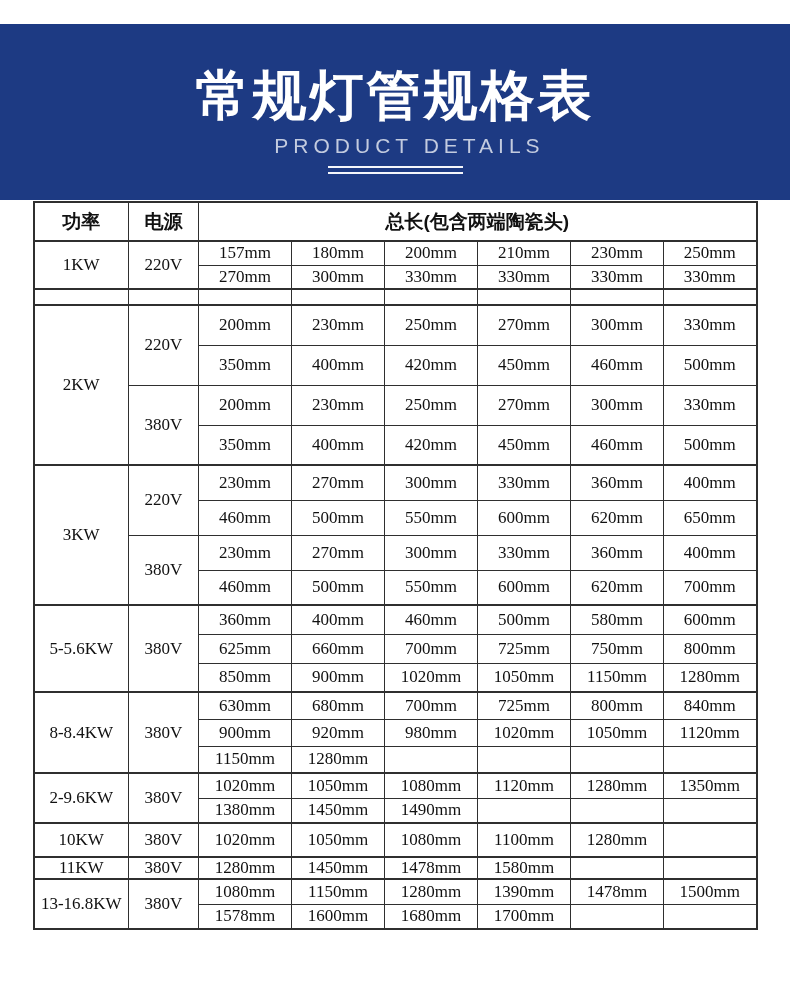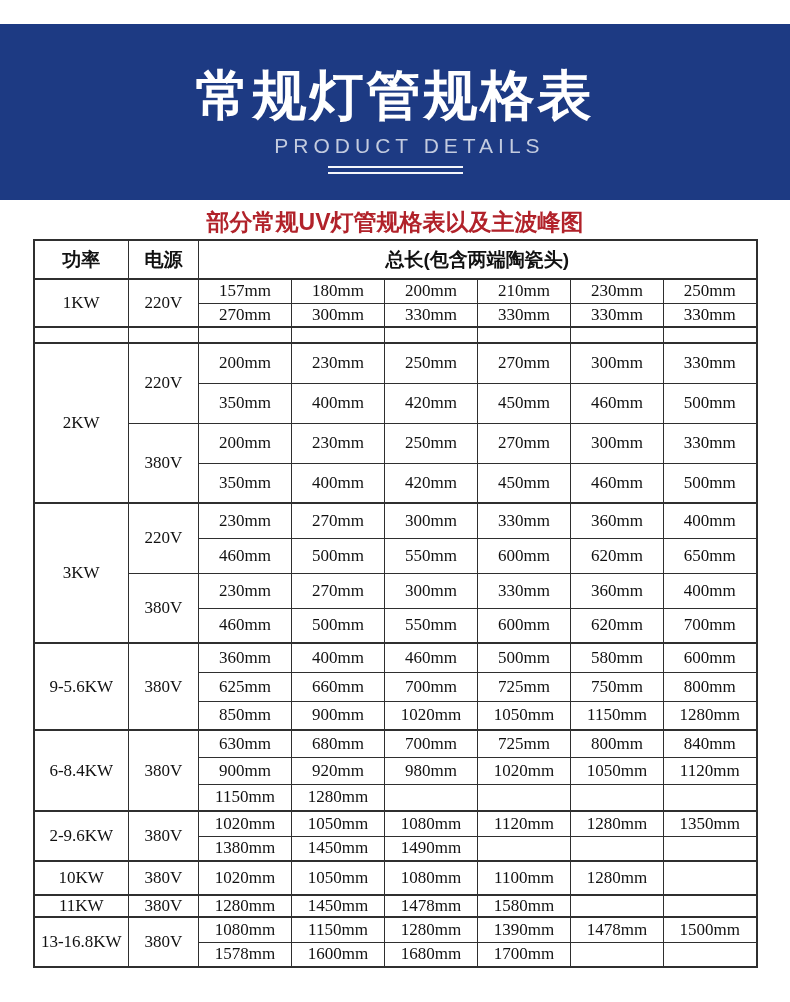--- a/index.html
+++ b/index.html
@@ -101,21 +101,20 @@
 
   <div class="banner">
     <div class="banner-title">常规灯管规格表</div>
     <div class="banner-subtitle">PRODUCT DETAILS</div>
     <div class="banner-rule">
       <span></span>
       <span></span>
     </div>
   </div>
 
-  <div class="section-heading">部分常规UV灯管规格表以及主波峰图</div>
 
   <table class="spec-table">
     <colgroup>
       <col style="width:95px">
       <col style="width:70px">
       <col style="width:93px">
         <col style="width:93px">
         <col style="width:93px">
       <col style="width:93px">
         <col style="width:93px">
@@ -221,21 +220,21 @@
         </tr>
         <tr class="sec-3">
           <td>460mm</td>
           <td>500mm</td>
           <td>550mm</td>
           <td>600mm</td>
           <td>620mm</td>
           <td>700mm</td>
         </tr>
         <tr class="sec-4 sec-first">
-          <td rowspan="3">9-5.6KW</td>
+          <td rowspan="3">5-5.6KW</td>
           <td rowspan="3">380V</td>
           <td>360mm</td>
           <td>400mm</td>
           <td>460mm</td>
           <td>500mm</td>
           <td>580mm</td>
           <td>600mm</td>
         </tr>
         <tr class="sec-4">
           <td>625mm</td>
@@ -247,21 +246,21 @@
         </tr>
         <tr class="sec-4">
           <td>850mm</td>
           <td>900mm</td>
           <td>1020mm</td>
           <td>1050mm</td>
           <td>1150mm</td>
           <td>1280mm</td>
         </tr>
         <tr class="sec-5 sec-first">
-          <td rowspan="3">6-8.4KW</td>
+          <td rowspan="3">8-8.4KW</td>
           <td rowspan="3">380V</td>
           <td>630mm</td>
           <td>680mm</td>
           <td>700mm</td>
           <td>725mm</td>
           <td>800mm</td>
           <td>840mm</td>
         </tr>
         <tr class="sec-5">
           <td>900mm</td>

